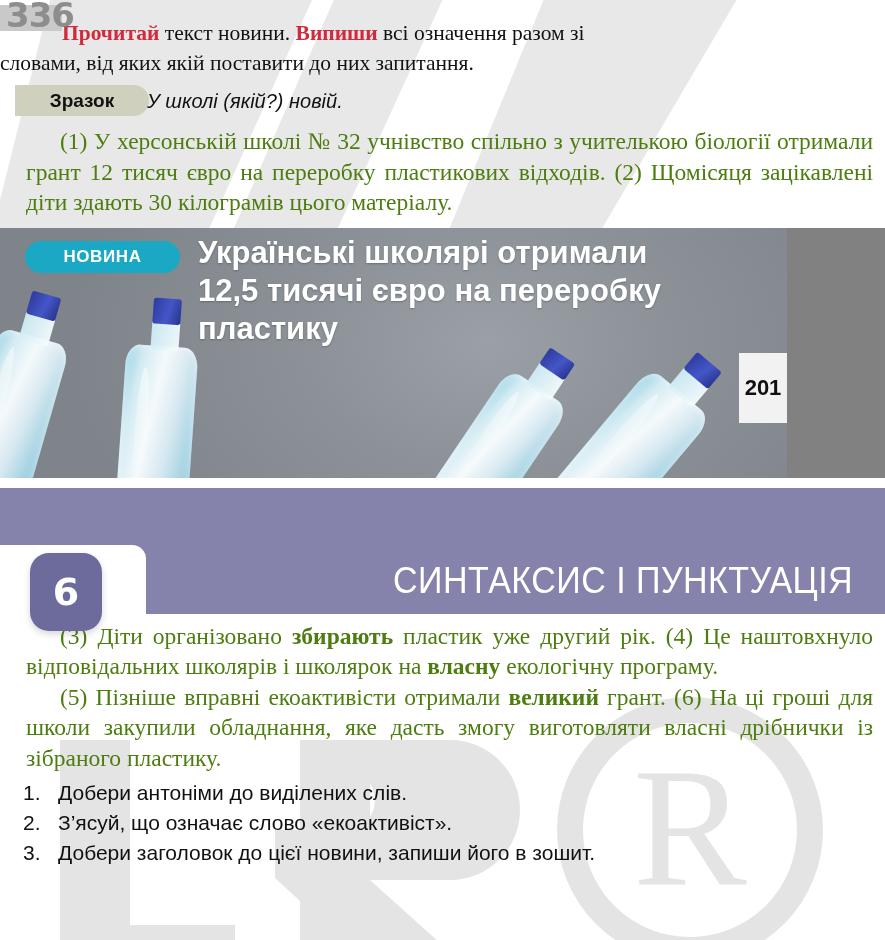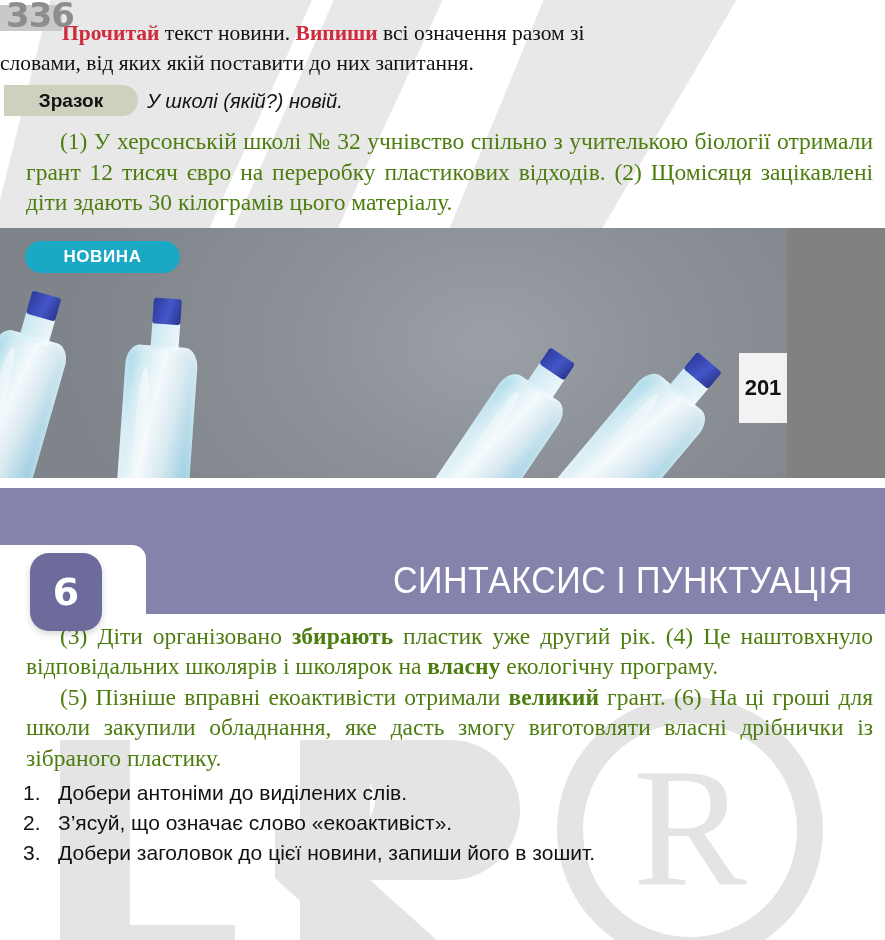--- a/index.html
+++ b/index.html
@@ -37,21 +37,21 @@
     font-size:21.5px;line-height:30px;color:#111;
     padding-left:62px;padding-top:18px;
     text-align:left;
   }
   .ex-text .cmd{color:#cf2b3d;font-weight:bold;}
   .ex-text .l2{display:block;margin-left:-62px;}
 
   
   .sample-row{position:relative;height:34px;margin-top:7px;}
   .sample-pill{
-    position:absolute;left:4px;top:0;
+    position:absolute;left:15px;top:0;
     height:31px;width:134px;
     background:#cfd1be;
     border-radius:0 17px 17px 0;
   }
   .sample-pill span{
     display:block;text-align:center;line-height:31px;
     font-family:"Liberation Sans", sans-serif;
     font-weight:bold;font-size:19px;color:#111;
   }
   .sample-text{
@@ -252,20 +252,25 @@
         <div class="bot-neck" style="left:26px;top:18px;width:32px;height:28px;"></div>
         <div class="bot-cap" style="left:26px;top:0px;width:32px;height:22px;"></div>
         <div class="bot-hl" style="left:16px;top:58px;width:14px;height:128px;opacity:.5;"></div>
       </div>
     </div>
 
     <div class="news-badge">
       <span>НОВИНА</span>
     </div>
 
+    <div class="news-title">
+      <div>Українські школярі отримали</div>
+      <div>12,5 тисячі євро на переробку</div>
+      <div>пластику</div>
+    </div>
 
     <div class="fig-cap">
       <span>201</span>
     </div>
   </div>
 
   <div class="chapter">
     <div class="chapter-notch"></div>
     <div class="chapter-badge">
       <span>6</span>

